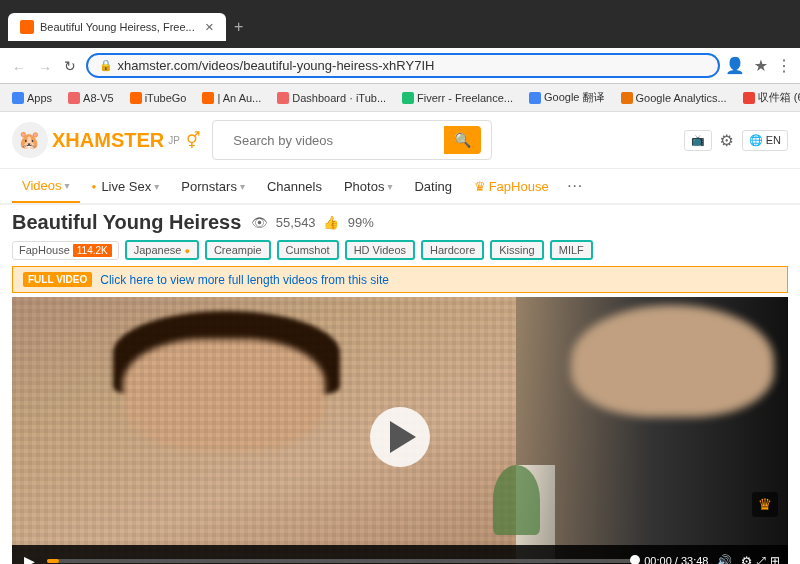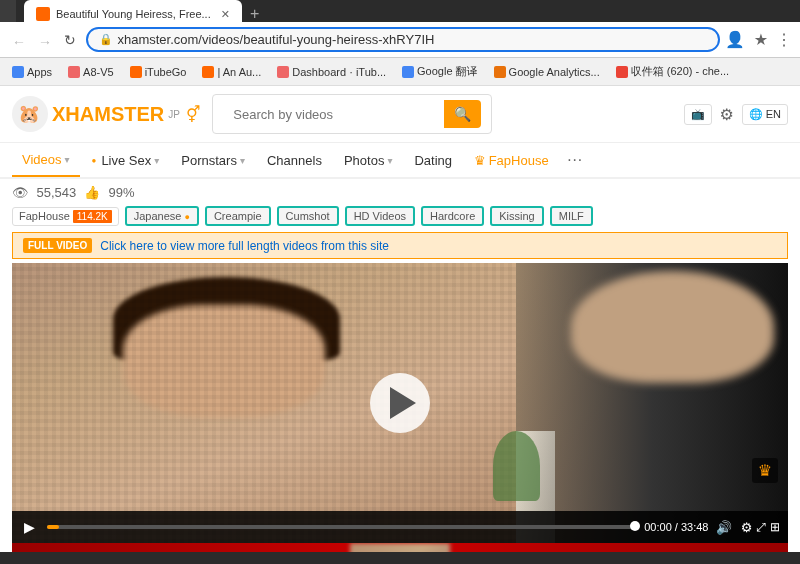--- a/index.html
+++ b/index.html
@@ -2,21 +2,21 @@
 <html><head>
   <meta charset="utf-8">
   <style>
     * { margin: 0; padding: 0; box-sizing: border-box; }
     body { width: 800px; height: 564px; overflow: hidden; font-family: Arial, sans-serif; background: #2b2b2b; }
 
     
     .browser-chrome { background: #3c3c3c; width: 100%; }
 
     
-    .tab-bar { display: flex; align-items: center; background: #2b2b2b; padding: 6px 8px 0; height: 22px; margin-left: 16px; }
+    .tab-bar { display: flex; align-items: center; background: #2b2b2b; padding: 6px 8px 0; height: 48px; }
     .tab { background: #fff; border-radius: 6px 6px 0 0; padding: 4px 12px; font-size: 12px; color: #333; display: flex; align-items: center; gap: 6px; max-width: 220px; height: 28px; }
     .tab-favicon { width: 14px; height: 14px; background: #ff6600; border-radius: 2px; flex-shrink: 0; }
     .tab-title { font-size: 11px; color: #333; white-space: nowrap; overflow: hidden; text-overflow: ellipsis; }
     .tab-close { font-size: 11px; color: #666; cursor: pointer; margin-left: 4px; }
     .tab-new { background: transparent; border: none; color: #aaa; font-size: 16px; margin-left: 4px; cursor: pointer; padding: 0 4px; }
 
     
     .address-bar { background: #fff; display: flex; align-items: center; padding: 4px 8px; gap: 6px; height: 36px; border-bottom: 1px solid #ccc; }
     .nav-btns { display: flex; align-items: center; gap: 4px; }
     .nav-btn { background: none; border: none; color: #555; font-size: 14px; cursor: pointer; padding: 2px 4px; }
@@ -142,20 +142,24 @@
     </div>
     <div class="bookmark-item">
       <div class="bm-icon" style="background:#ff6600;"></div>
       <span style="font-size:11px;">| An Au...</span>
     </div>
     <div class="bookmark-item">
       <div class="bm-icon" style="background:#e66;"></div>
       <span style="font-size:11px;">Dashboard · iTub...</span>
     </div>
     <div class="bookmark-item">
+      <div class="bm-icon" style="background:#1dbf73;"></div>
+      <span style="font-size:11px;">Fiverr - Freelance...</span>
+    </div>
+    <div class="bookmark-item">
       <div class="bm-icon" style="background:#4285f4;"></div>
       <span style="font-size:11px;">Google 翻译</span>
     </div>
     <div class="bookmark-item">
       <div class="bm-icon" style="background:#e8710a;"></div>
       <span style="font-size:11px;">Google Analytics...</span>
     </div>
     <div class="bookmark-item">
       <div class="bm-icon" style="background:#ea4335;"></div>
       <span style="font-size:11px;">収件箱 (620) - che...</span>
@@ -211,20 +215,21 @@
     <div class="nav-item" style="color:#f90;">
       <span style="color:#f90;">♛</span>
         <span>FapHouse</span>
     </div>
     <span class="nav-more">···</span>
   </div>
 
   <div class="video-page">
 
     <div class="video-title-row">
+      <span class="video-title">Beautiful Young Heiress</span>
       <div class="video-stats">
         <span>👁</span>
         <span>55,543</span>
         <span style="color:#4CAF50;">👍</span>
         <span>99%</span>
       </div>
     </div>
 
     <div class="tags-row">
       <div class="channel-tag">

